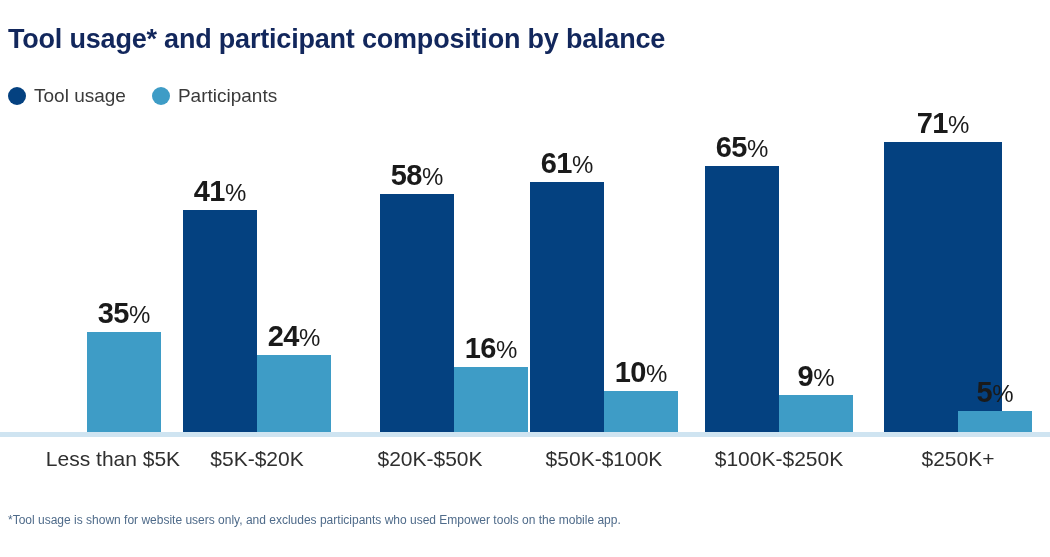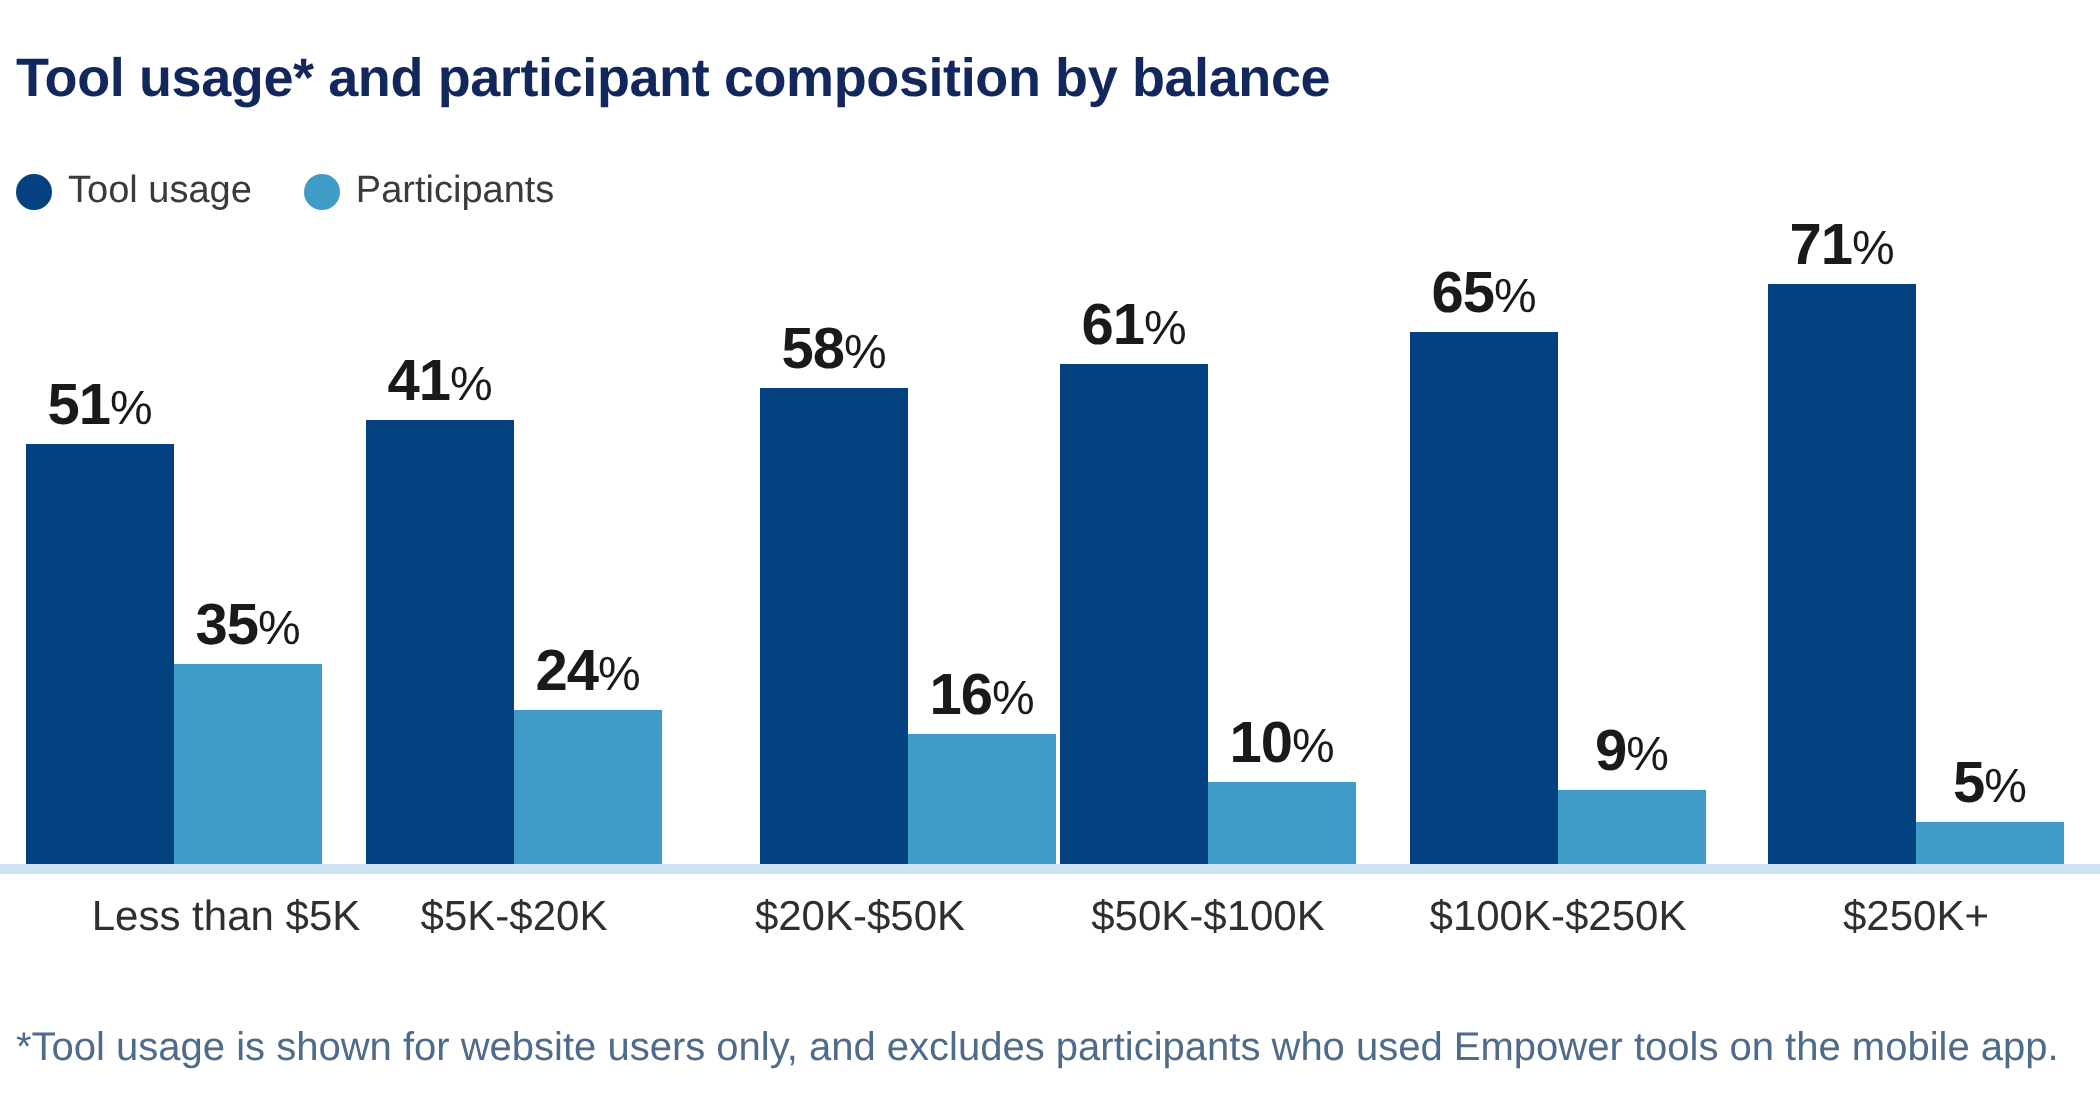--- a/index.html
+++ b/index.html
@@ -130,21 +130,21 @@
     font-size: 21px;
     color: #2f2f2f;
     white-space: nowrap;
   }
 
   
   .footnote {
     position: absolute;
     left: 8px;
     top: 513px;
-    font-size: 20px;
+    font-size: 12px;
     color: #4F6B8A;
     white-space: nowrap;
   }
 </style>
 </head>
 <body>
 
 <div id="chart-root">
 
   <div class="chart-title">Tool usage* and participant composition by balance</div>
@@ -156,25 +156,20 @@
     </div>
     <div class="legend-item">
       <span class="legend-swatch" style="background:#3E9CC6"></span>
       <span class="legend-label">Participants</span>
     </div>
   </div>
 
   <div class="plot-area">
 
     <div class="group" style="left:13px;width:148px;">
-      <div class="bar primary" style="height:210px;">
-        <span class="bar-label">
-          <span class="num">51</span><span class="pct">%</span>
-        </span>
-      </div>
       <div class="bar secondary" style="height:100px;">
         <span class="bar-label">
           <span class="num">35</span><span class="pct">%</span>
         </span>
       </div>
     </div>
 
     <div class="group" style="left:183px;width:148px;">
       <div class="bar primary" style="height:222px;">
         <span class="bar-label">
@@ -221,21 +216,21 @@
         </span>
       </div>
       <div class="bar secondary" style="height:37px;">
         <span class="bar-label">
           <span class="num">9</span><span class="pct">%</span>
         </span>
       </div>
     </div>
 
     <div class="group" style="left:884px;width:148px;">
-      <div class="bar primary" style="height:290px;">
+      <div class="bar primary" style="height:290px;padding-left:44px;">
         <span class="bar-label">
           <span class="num">71</span><span class="pct">%</span>
         </span>
       </div>
       <div class="bar secondary" style="height:21px;">
         <span class="bar-label">
           <span class="num">5</span><span class="pct">%</span>
         </span>
       </div>
     </div>

